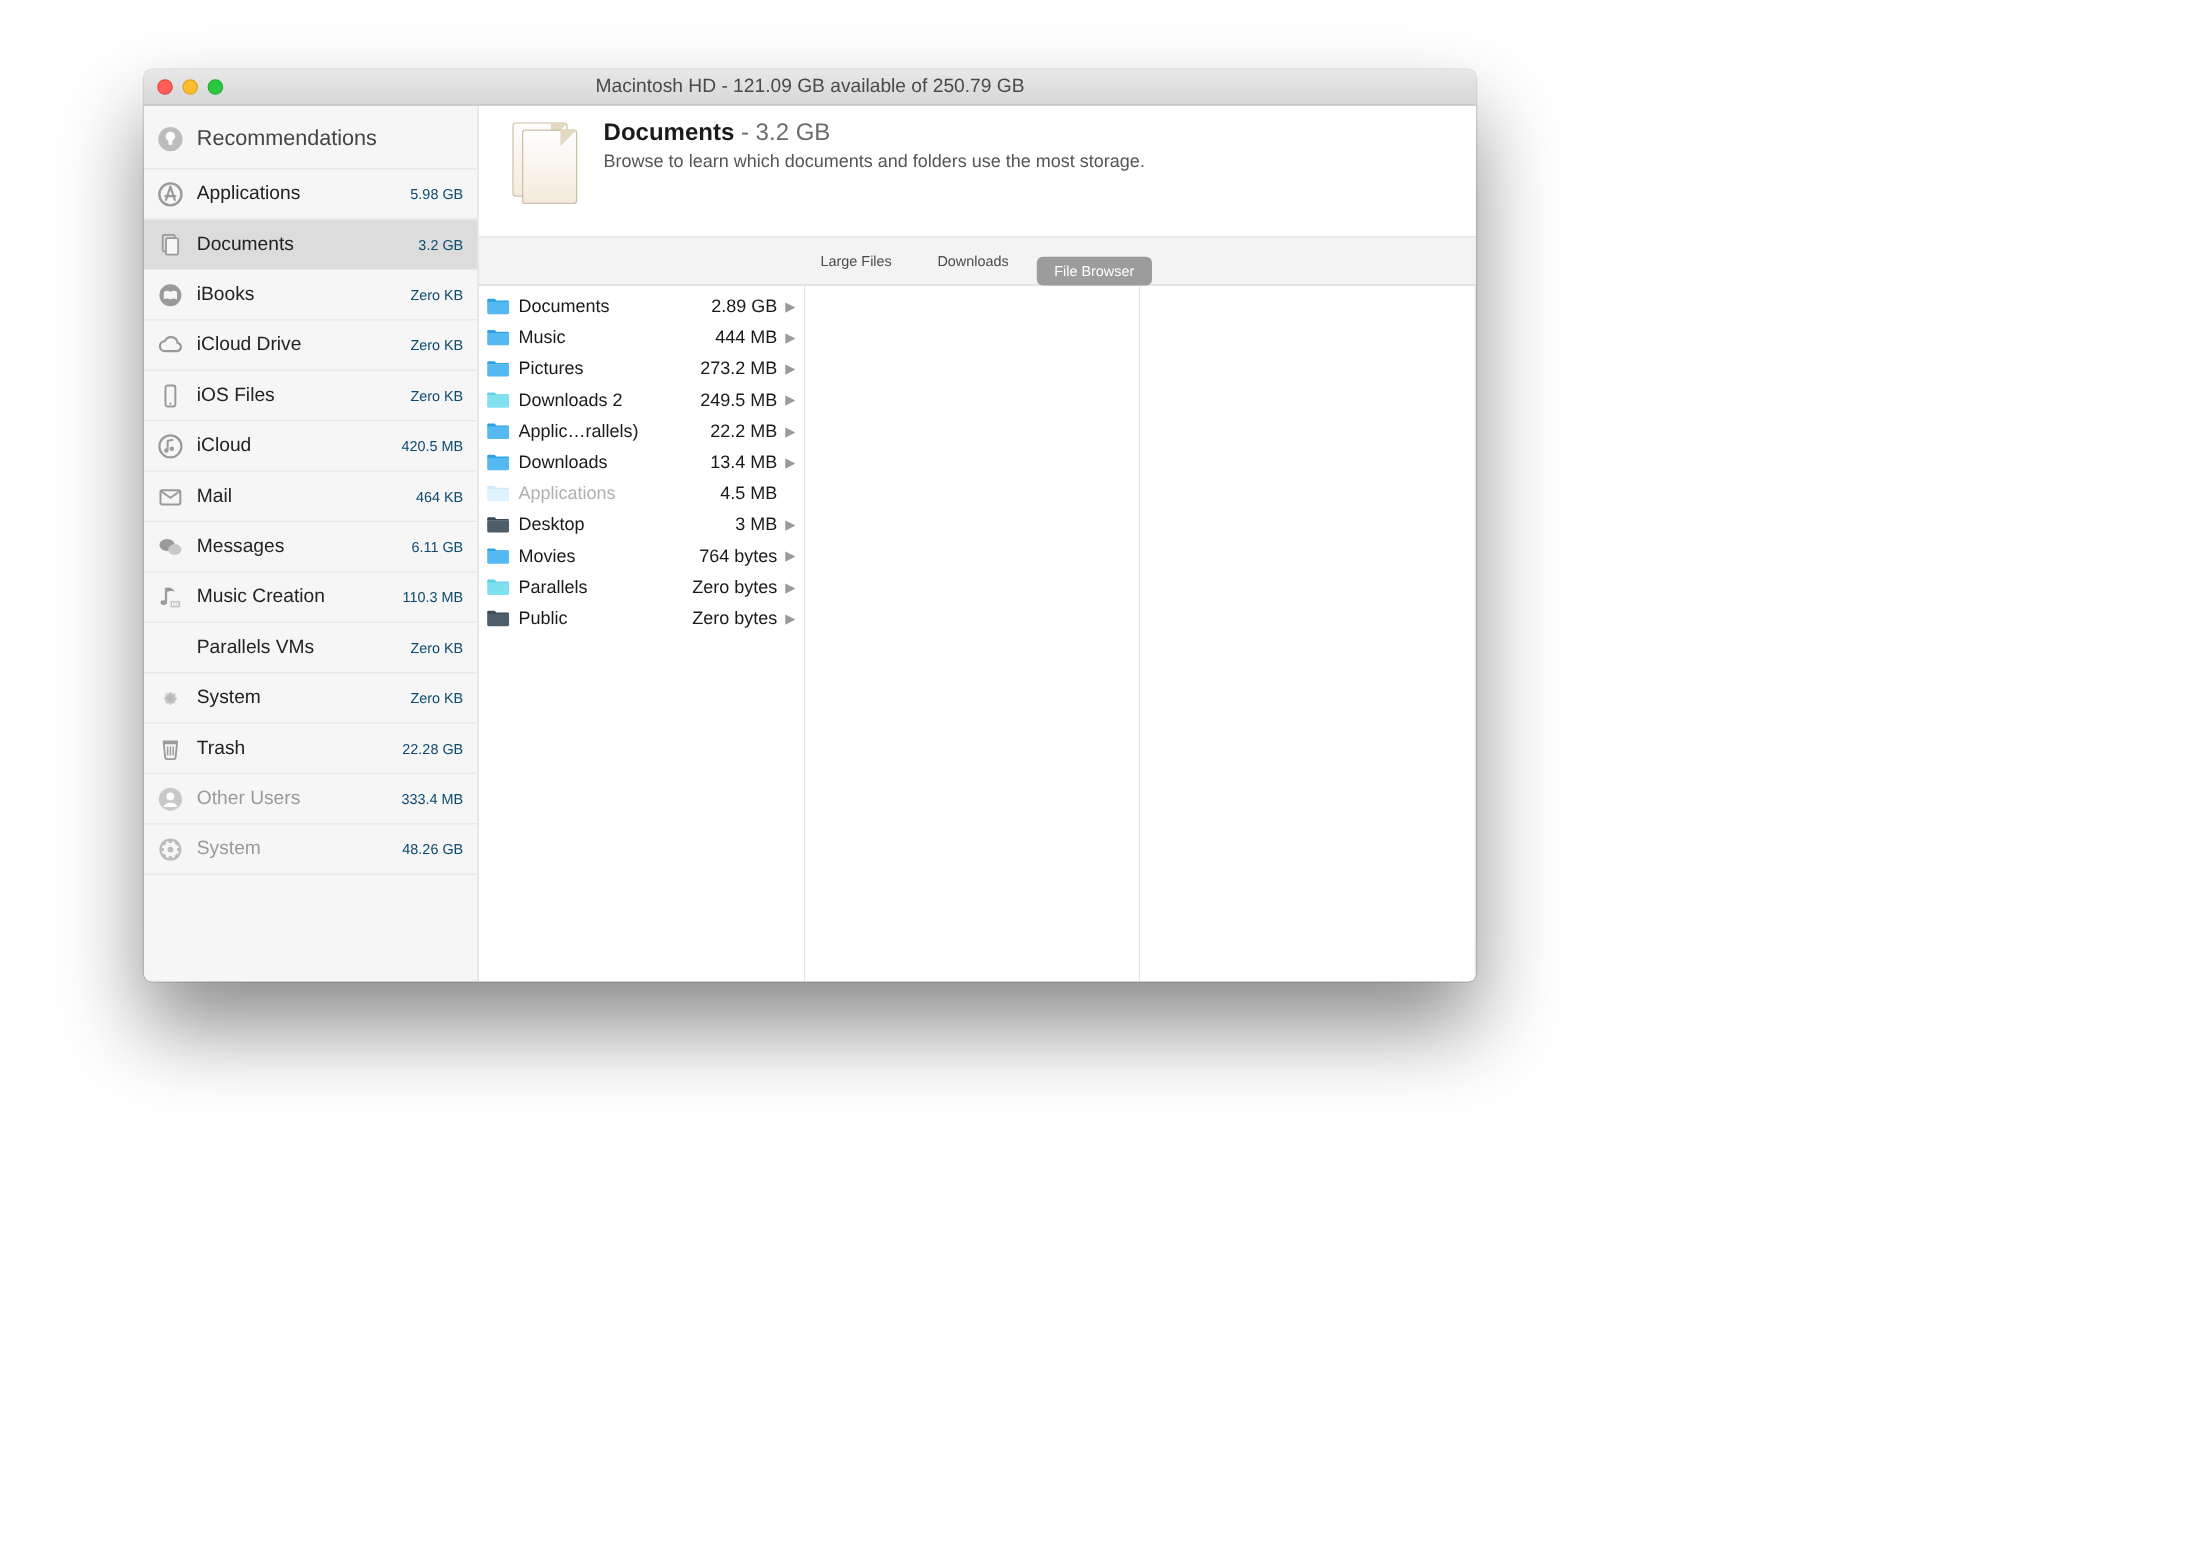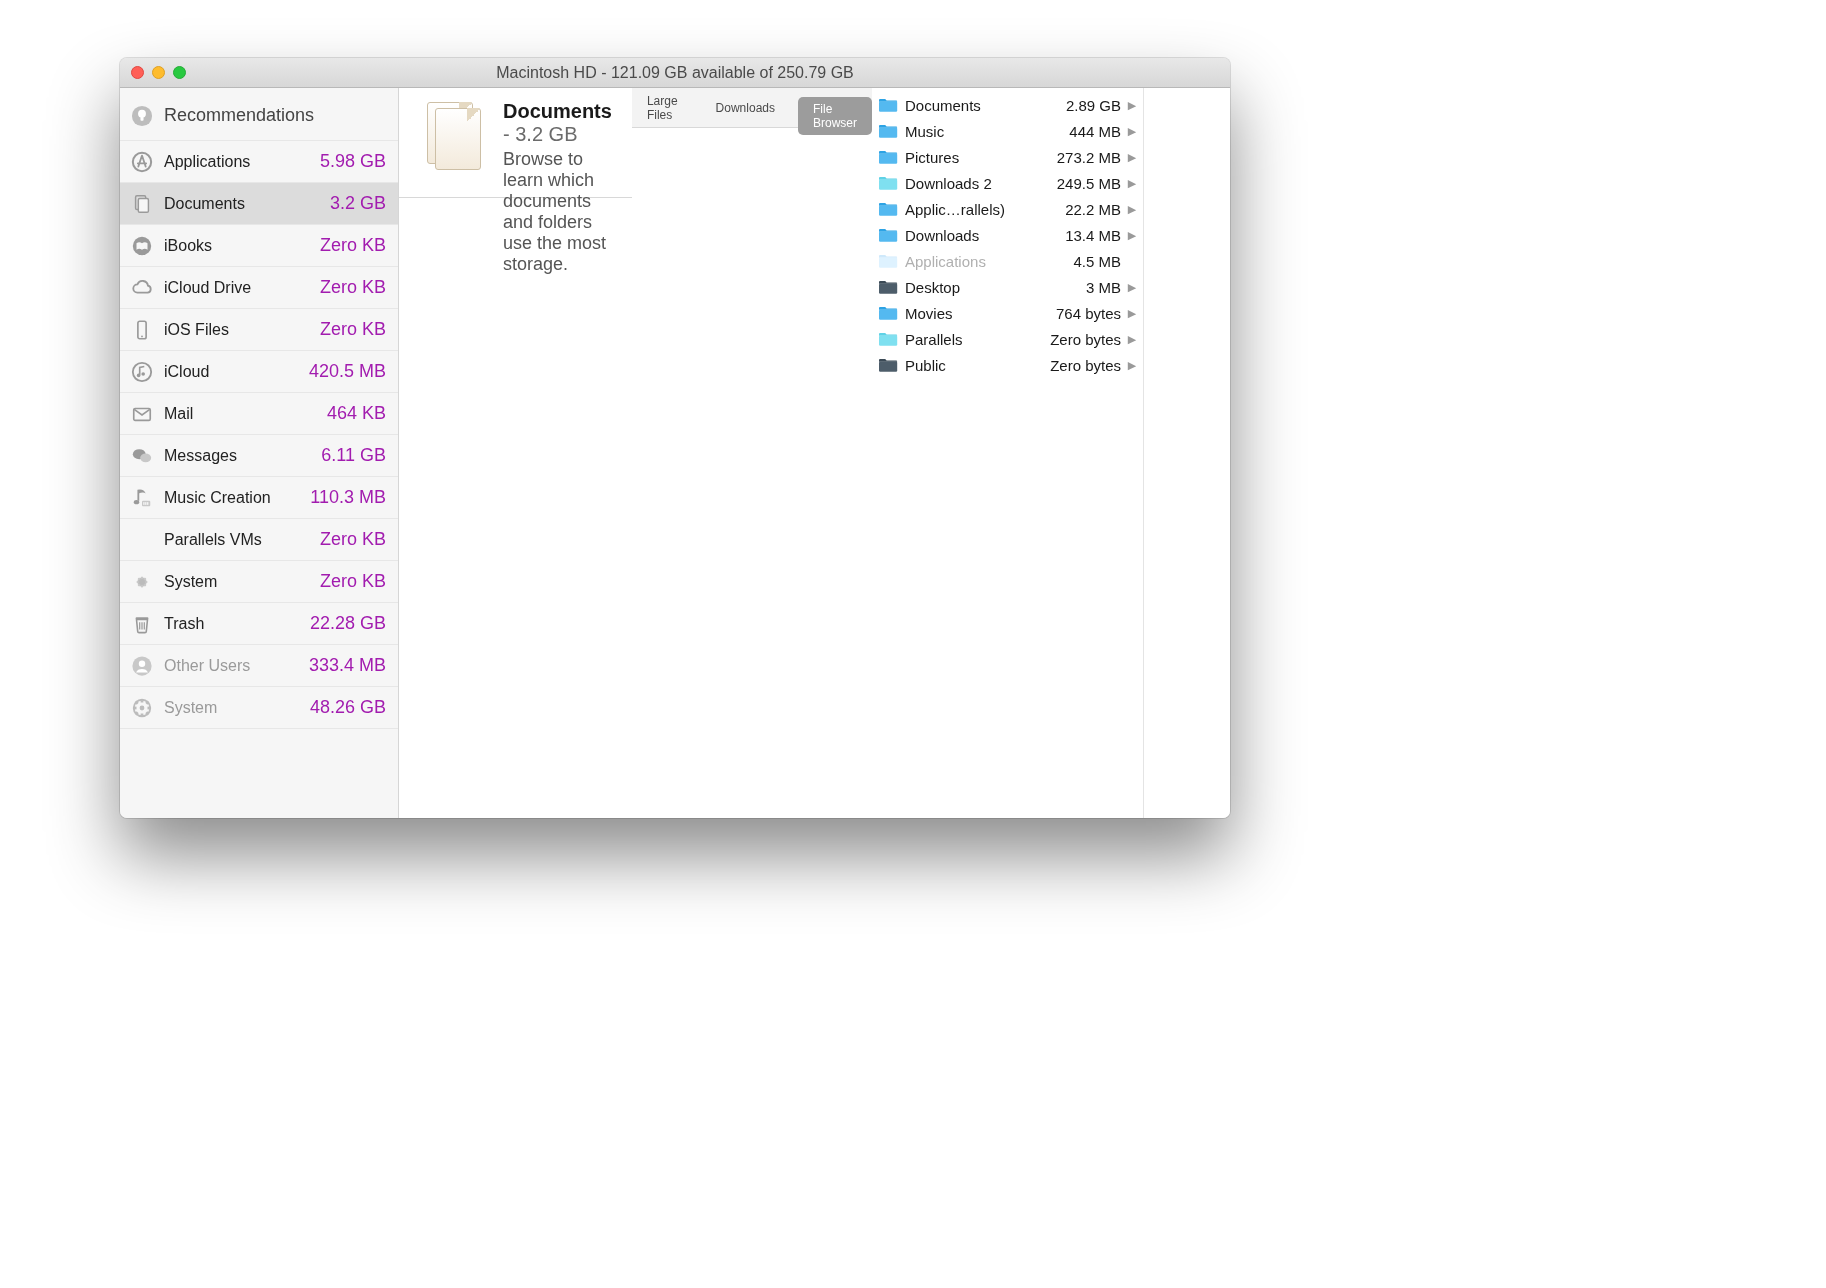--- a/index.html
+++ b/index.html
@@ -53,26 +53,26 @@
   }
   .sb-item.selected { background: #dcdcdc; }
   .sb-item .ic {
     width: 26px; height: 26px; margin-right: 9px;
     display: inline-flex; align-items: center; justify-content: center;
     color: #8e8e8e;
   }
   .sb-item .ic svg { width: 22px; height: 22px; }
   .sb-item .lbl { flex: 1; color: #222; }
   .sb-item.dim .lbl { color: #9a9a9a; }
-  .sb-item .sz  { color: #a21caf; font-size: 18px; }
+  .sb-item .sz  { color: #0c4a6e; font-size: 12px; }
   .sb-item.recommend { height: 50px; }
   .sb-item.recommend .lbl { font-size: 18px; color:#444; }
 
   
-  .main { flex: 1; background: #fff; display:flex; min-width:0;}
+  .main { flex: 1; background: #fff; display:flex; flex-direction:column; min-width:0;}
   .mainhead {
     height: 110px;
     background:#fff;
     border-bottom:1px solid #d8d8d8;
     padding: 12px 20px 0 28px;
     display:flex; gap:18px;
   }
   .docicon { width:58px; height:72px; position:relative; flex-shrink:0; margin-top:2px; }
   .docicon .sheet {
     position:absolute; width:46px; height:62px;
@@ -81,21 +81,21 @@
   }
   .docicon .s1 { left:0; top:0; }
   .docicon .s2 { left:8px; top:6px; }
   .docicon .fold {
     position:absolute; right:-1px; top:-1px; width:14px; height:14px;
     background: linear-gradient(135deg,#e5d9c2 50%, transparent 50%);
     border-top-right-radius:3px;
   }
   .headtext h2 { font-size:20px; font-weight:600; color:#1a1a1a; display:inline; }
   .headtext .hsize { font-size:20px; font-weight:400; color:#6b6b6b; }
-  .headtext p { font-size:18px; color:#555; margin-top:3px; }
+  .headtext p { font-size:15px; color:#555; margin-top:3px; }
 
   .tabbar {
     height: 40px;
     background:#f3f3f3;
     border-bottom:1px solid #d8d8d8;
     display:flex; align-items:center; justify-content:center;
     gap: 8px;
   }
   .tab {
     padding: 5px 15px;

